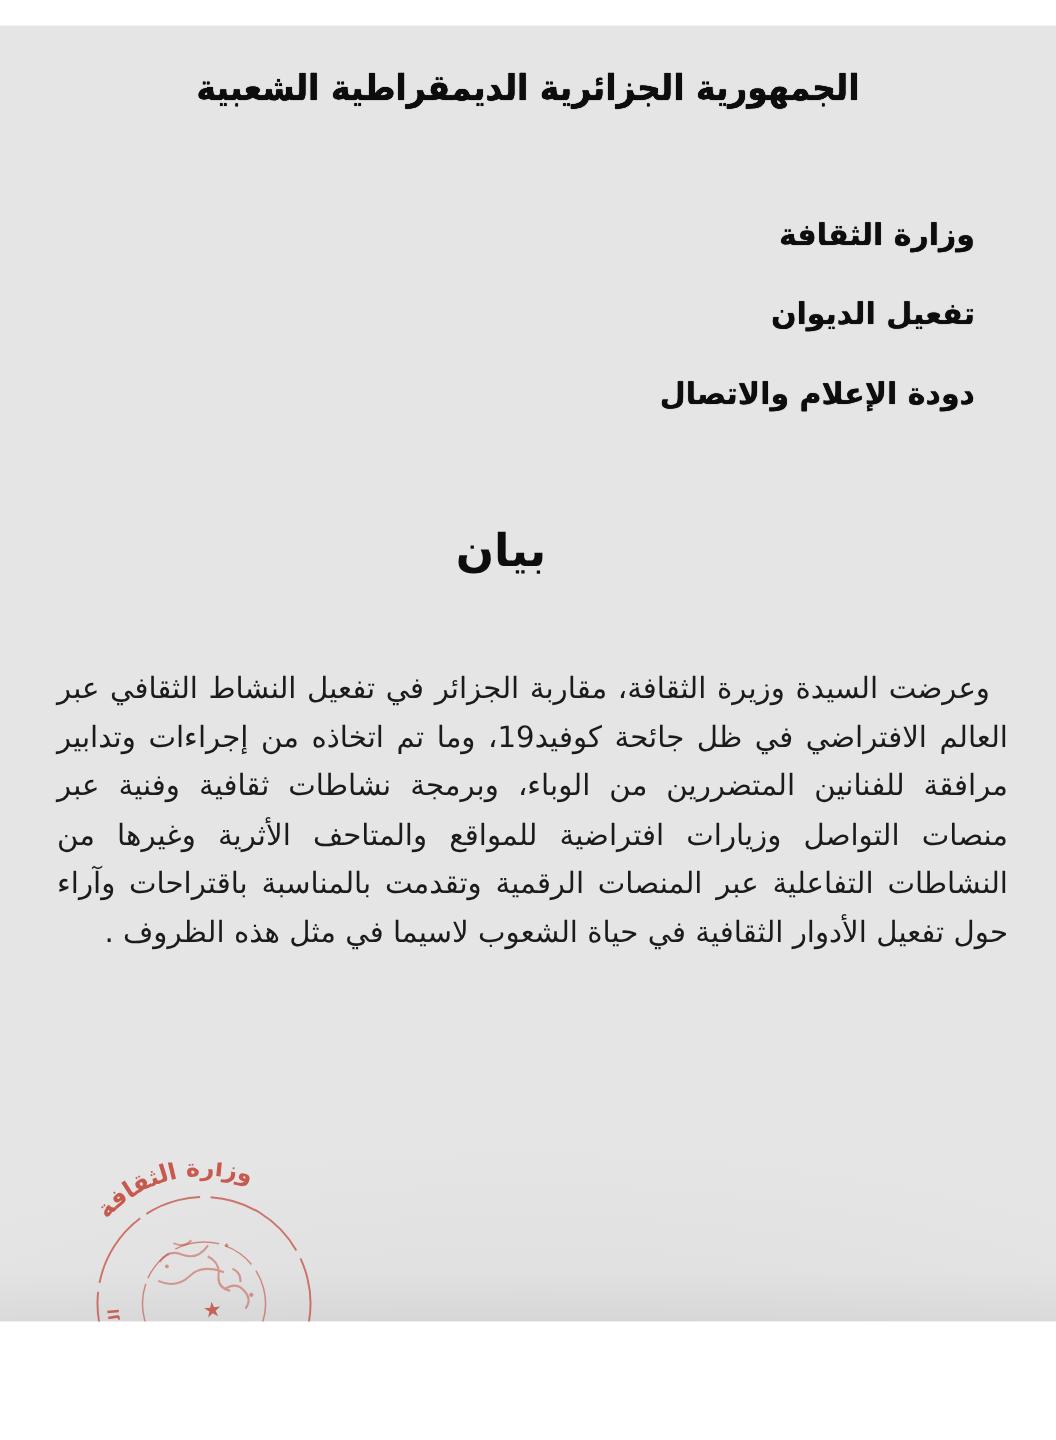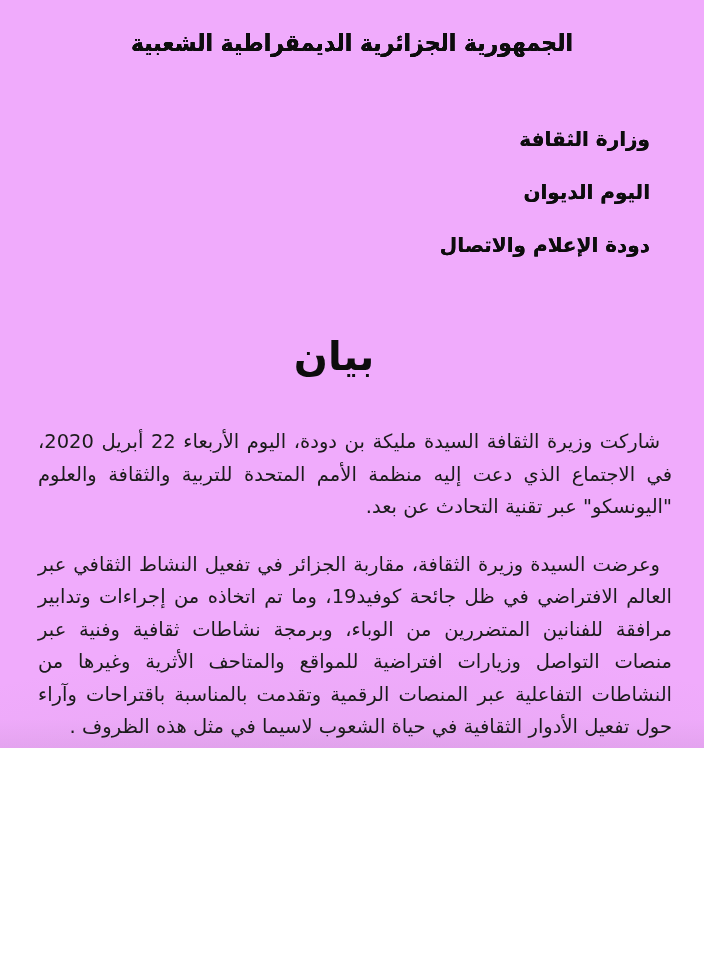--- a/index.html
+++ b/index.html
@@ -1,23 +1,23 @@
 <!DOCTYPE html>
 <html lang="ar"><head>
 <meta charset="utf-8">
 <style>
   * { margin:0; padding:0; box-sizing:border-box; }
   html,body { background:#ffffff; }
   body { font-family:"DejaVu Sans", sans-serif; }
 
   .page {
     position:relative;
-    width:704px; height:748px;
-    margin:0 auto;
-    background:#f0abfc;
+    width:704px; height:864px;
+    margin:17px auto;
+    background:#e5e5e5;
     overflow:hidden;
   }
   
   .scan-shade {
     position:absolute; inset:0; pointer-events:none;
     background:
       radial-gradient(130% 40% at 50% 112%, rgba(120,120,120,0.10), rgba(0,0,0,0) 65%),
       linear-gradient(180deg, rgba(0,0,0,0) 96%, rgba(0,0,0,0.04) 100%);
   }
 
@@ -37,21 +37,21 @@
   .lh-line {
     font-size:20px; font-weight:bold;
     text-shadow:0 0 0.5px #000;
     margin-bottom:29px;
     line-height:24px;
   }
 
   .statement-title {
     position:absolute; top:333px; left:0; right:36px;
     direction:rtl; text-align:center;
-    font-size:40px; font-weight:bold; color:#0d0d0d;
+    font-size:30px; font-weight:bold; color:#0d0d0d;
     letter-spacing:1px;
   }
 
   .body-text {
     position:absolute; top:426px; right:32px; left:38px;
     direction:rtl; text-align:justify; text-align-last:right;
     font-size:19.5px; line-height:32.5px; color:#1b1b1b;
   }
   .body-text p { text-indent:12px; margin-bottom:25px; }
 
@@ -82,28 +82,27 @@
 <body>
 
 <div class="page">
 
   <div class="scan-shade"></div>
 
   <div class="republic-header">الجمهورية الجزائرية الديمقراطية الشعبية</div>
 
   <div class="letterhead">
     <div class="lh-line">وزارة الثقافة</div>
-    <div class="lh-line">اليوم الديوان</div>
+    <div class="lh-line">تفعيل الديوان</div>
     <div class="lh-line">دودة الإعلام والاتصال</div>
   </div>
 
   <div class="statement-title">بيان</div>
 
   <div class="body-text">
-    <p>شاركت وزيرة الثقافة السيدة مليكة بن دودة، اليوم الأربعاء 22 أبريل 2020، في الاجتماع الذي دعت إليه منظمة الأمم المتحدة للتربية والثقافة والعلوم "اليونسكو" عبر تقنية التحادث عن بعد.</p>
     <p>وعرضت السيدة وزيرة الثقافة، مقاربة الجزائر في تفعيل النشاط الثقافي عبر العالم الافتراضي في ظل جائحة كوفيد19، وما تم اتخاذه من إجراءات وتدابير مرافقة للفنانين المتضررين من الوباء، وبرمجة نشاطات ثقافية وفنية عبر منصات التواصل وزيارات افتراضية للمواقع والمتاحف الأثرية وغيرها من النشاطات التفاعلية عبر المنصات الرقمية وتقدمت بالمناسبة باقتراحات وآراء حول تفعيل الأدوار الثقافية في حياة الشعوب لاسيما في مثل هذه الظروف .</p>
   </div>
 
   <svg class="stamp" viewBox="0 0 230 190">
     <defs>
       <path id="arcTop" d="M 40,56 A 88,88 0 0 1 196,56"></path>
       <path id="ringPath" d="M 61,94 A 57,57 0 1 1 175,94 A 57,57 0 1 1 61,94"></path>
     </defs>
     <g transform="rotate(-14 118 94)">
 

